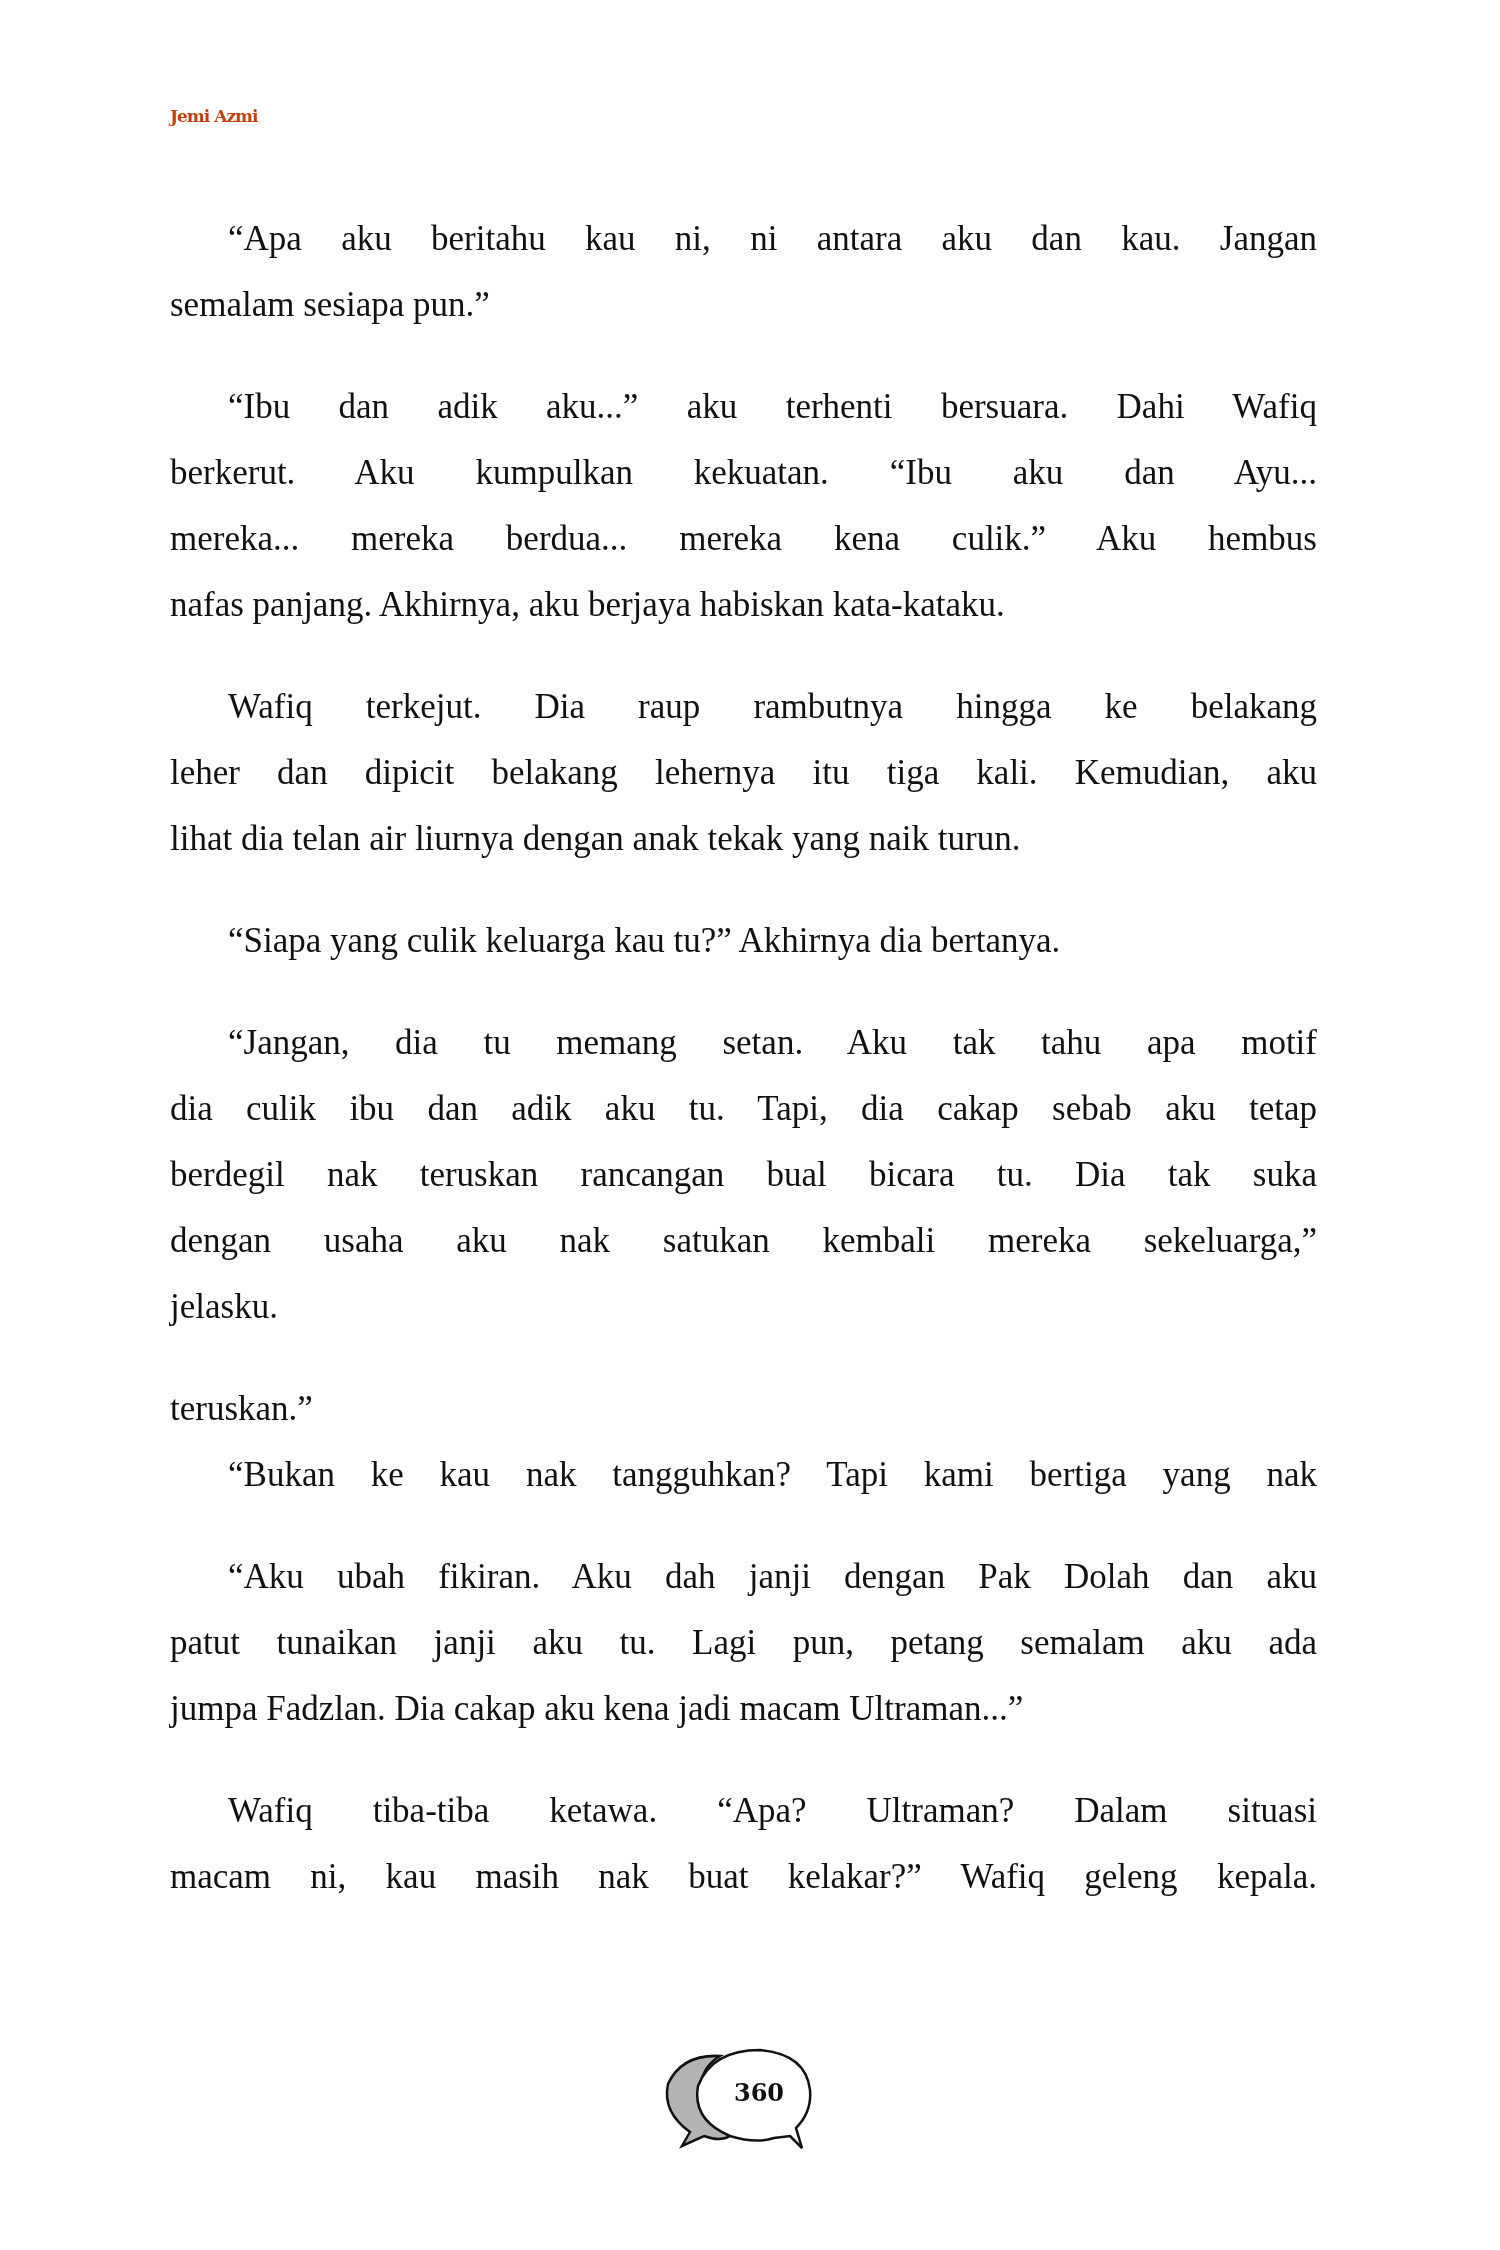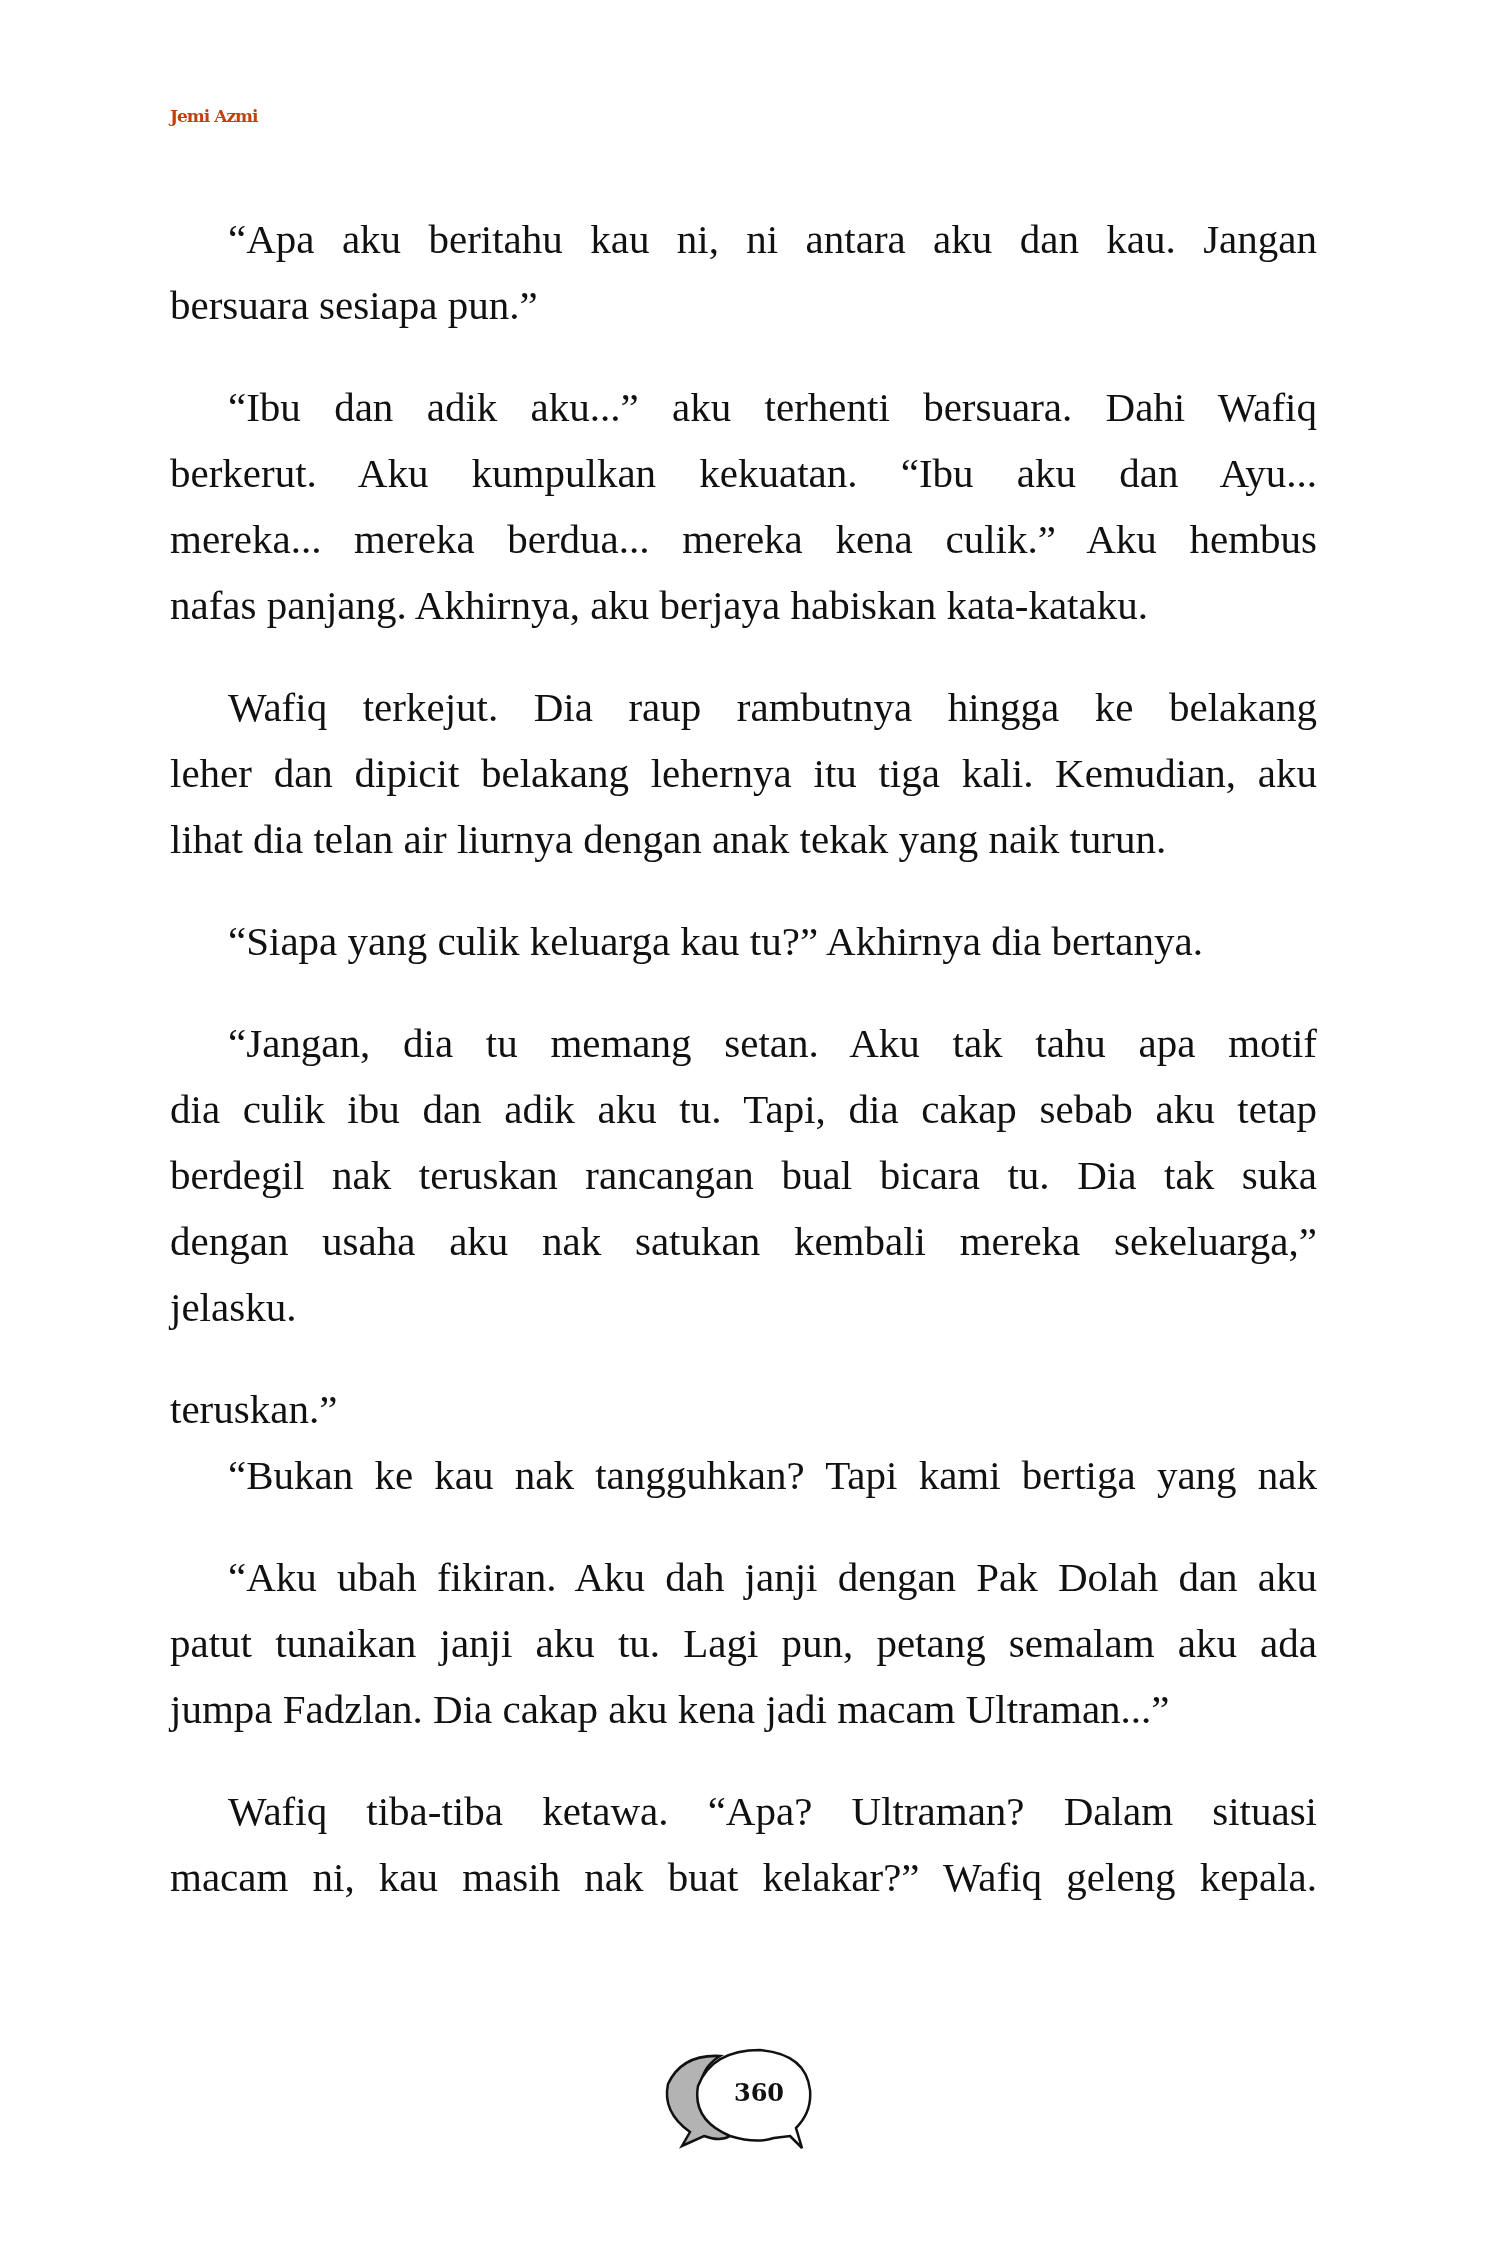--- a/index.html
+++ b/index.html
@@ -1,37 +1,37 @@
 <!DOCTYPE html>
 <html><head>
 <meta charset="utf-8">
 <style>
   html, body { margin:0; padding:0; background:#ffffff; }
   body { width:1500px; height:2250px; position:relative; overflow:hidden; font-family:"Liberation Serif", serif; color:#111; }
   .header { position:absolute; left:170px; top:106px; font-family:"DejaVu Serif", serif; font-weight:bold; font-size:17px; color:#c2410c; letter-spacing:-1px; }
   .body-text { position:absolute; left:170px; top:206px; width:1147px; }
   .para { margin:0 0 36px 0; }
-  .line { display:block; height:66px; line-height:66px; font-size:41px; text-align:justify; text-align-last:justify; white-space:nowrap; overflow:visible; }
+  .line { display:block; height:66px; line-height:66px; font-size:35px; text-align:justify; text-align-last:justify; white-space:nowrap; overflow:visible; }
   .line.last { text-align-last:left; }
   .line.indent { padding-left:58px; }
   .line .t { display:inline-block; width:100%; text-align:justify; text-align-last:justify; white-space:normal; }
   .line.last .t { text-align-last:left; }
   .pagenum { position:absolute; left:660px; top:2040px; width:160px; height:110px; }
   .pagenum-label { position:absolute; left:718px; top:2078px; width:82px; text-align:center; font-family:"DejaVu Serif", serif; font-weight:bold; font-size:24px; color:#111; }
 </style>
 </head>
 <body>
 
 <div class="header">Jemi Azmi</div>
 
 <div class="body-text">
 
   <div class="para">
     <span class="line indent"><span class="t">“Apa aku beritahu kau ni, ni antara aku dan kau. Jangan</span></span>
-    <span class="line last"><span class="t">bersuara sesiapa pun.”</span></span>
+    <span class="line last"><span class="t">semalam sesiapa pun.”</span></span>
   </div>
 
 
   <div class="para">
     <span class="line indent"><span class="t">“Ibu dan adik aku...” aku terhenti bersuara. Dahi Wafiq</span></span>
     <span class="line"><span class="t">berkerut. Aku kumpulkan kekuatan. “Ibu aku dan Ayu...</span></span>
     <span class="line"><span class="t">mereka... mereka berdua... mereka kena culik.” Aku hembus</span></span>
     <span class="line last"><span class="t">nafas panjang. Akhirnya, aku berjaya habiskan kata-kataku.</span></span>
   </div>
 

